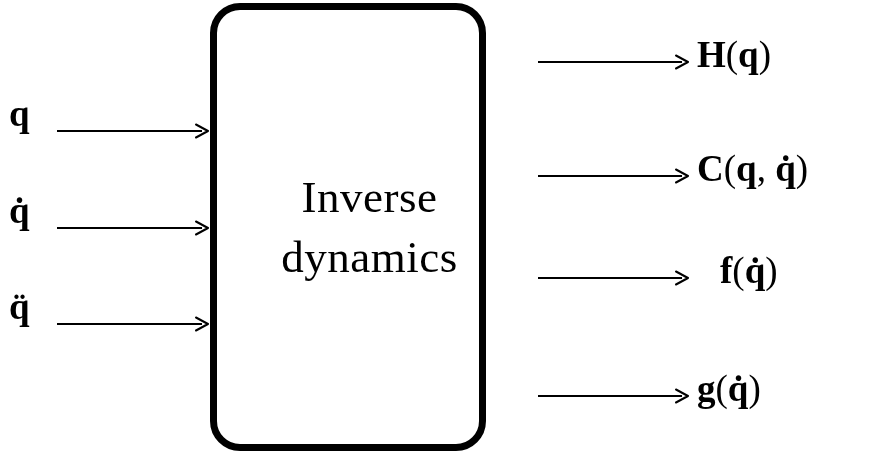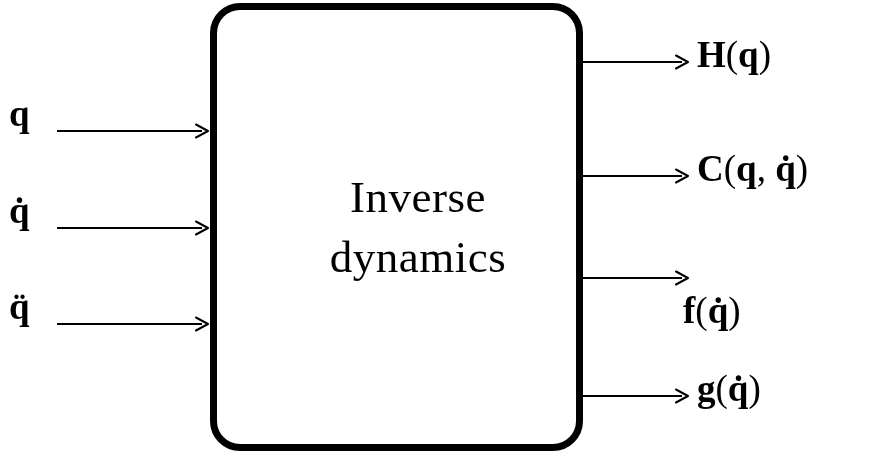--- a/index.html
+++ b/index.html
@@ -25,21 +25,21 @@
     stroke: #000000;
     stroke-width: 2;
     fill: none;
     stroke-linecap: round;
     stroke-linejoin: round;
   }
   .solver-box {
     position: absolute;
     left: 210px;
     top: 3px;
-    width: 373px;
+    width: 276px;
     height: 448px;
     box-sizing: border-box;
     background: #ffffff;
     border: 7px solid #000000;
     border-radius: 30px;
     display: flex;
     align-items: center;
     justify-content: center;
     padding-left: 43px;
   }
@@ -103,16 +103,16 @@
       <div>dynamics</div>
     </div>
   </div>
 
   <div class="mlabel" style="left:9px; top:89px;"><span class="mb">q</span></div>
   <div class="mlabel" style="left:9px; top:186px;"><span class="mb">q̇</span></div>
   <div class="mlabel" style="left:9px; top:282px;"><span class="mb">q̈</span></div>
 
   <div class="mlabel" style="left:697px; top:30px;"><span class="mb">H</span>(<span class="mb">q</span>)</div>
   <div class="mlabel" style="left:697px; top:144px;"><span class="mb">C</span>(<span class="mb">q</span>, <span class="mb">q̇</span>)</div>
-  <div class="mlabel" style="left:683px; top:246px;margin-top:40px;"><span class="mb">f</span>(<span class="mb">q̇</span>)</div>
+  <div class="mlabel" style="left:720px; top:246px;"><span class="mb">f</span>(<span class="mb">q̇</span>)</div>
   <div class="mlabel" style="left:697px; top:364px;"><span class="mb">g</span>(<span class="mb">q̇</span>)</div>
 
 </div>
 
 </body></html>

